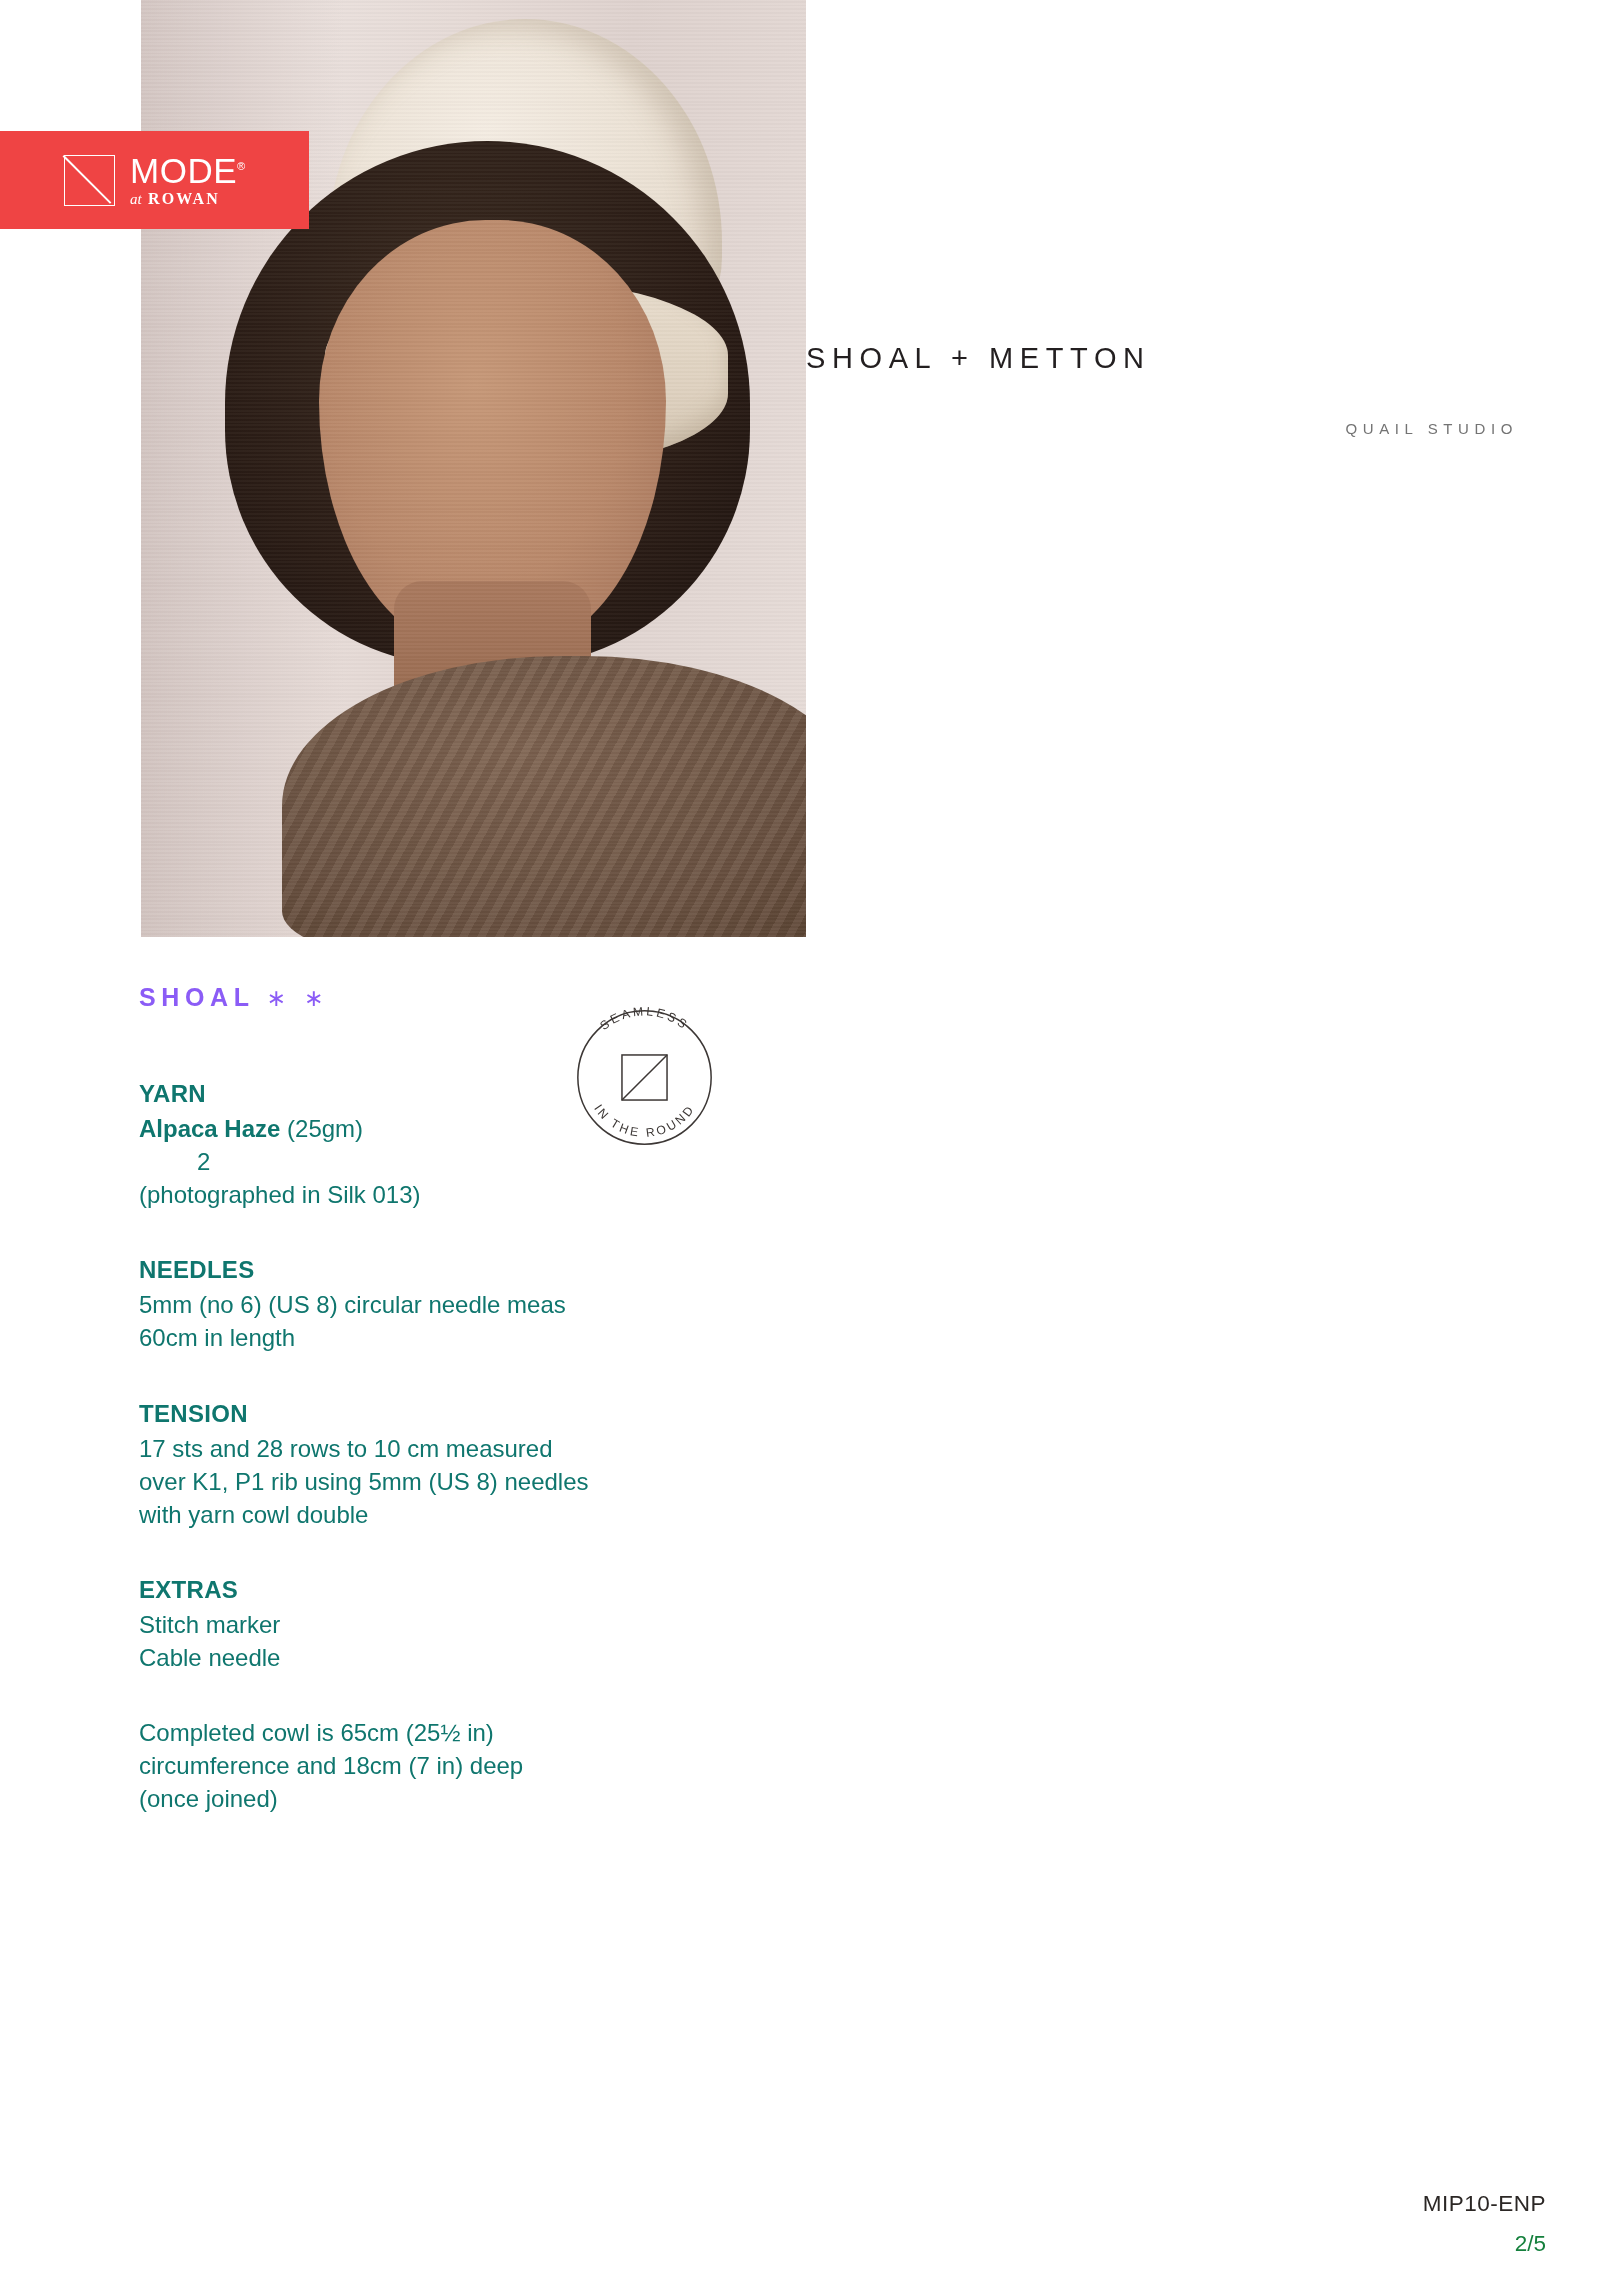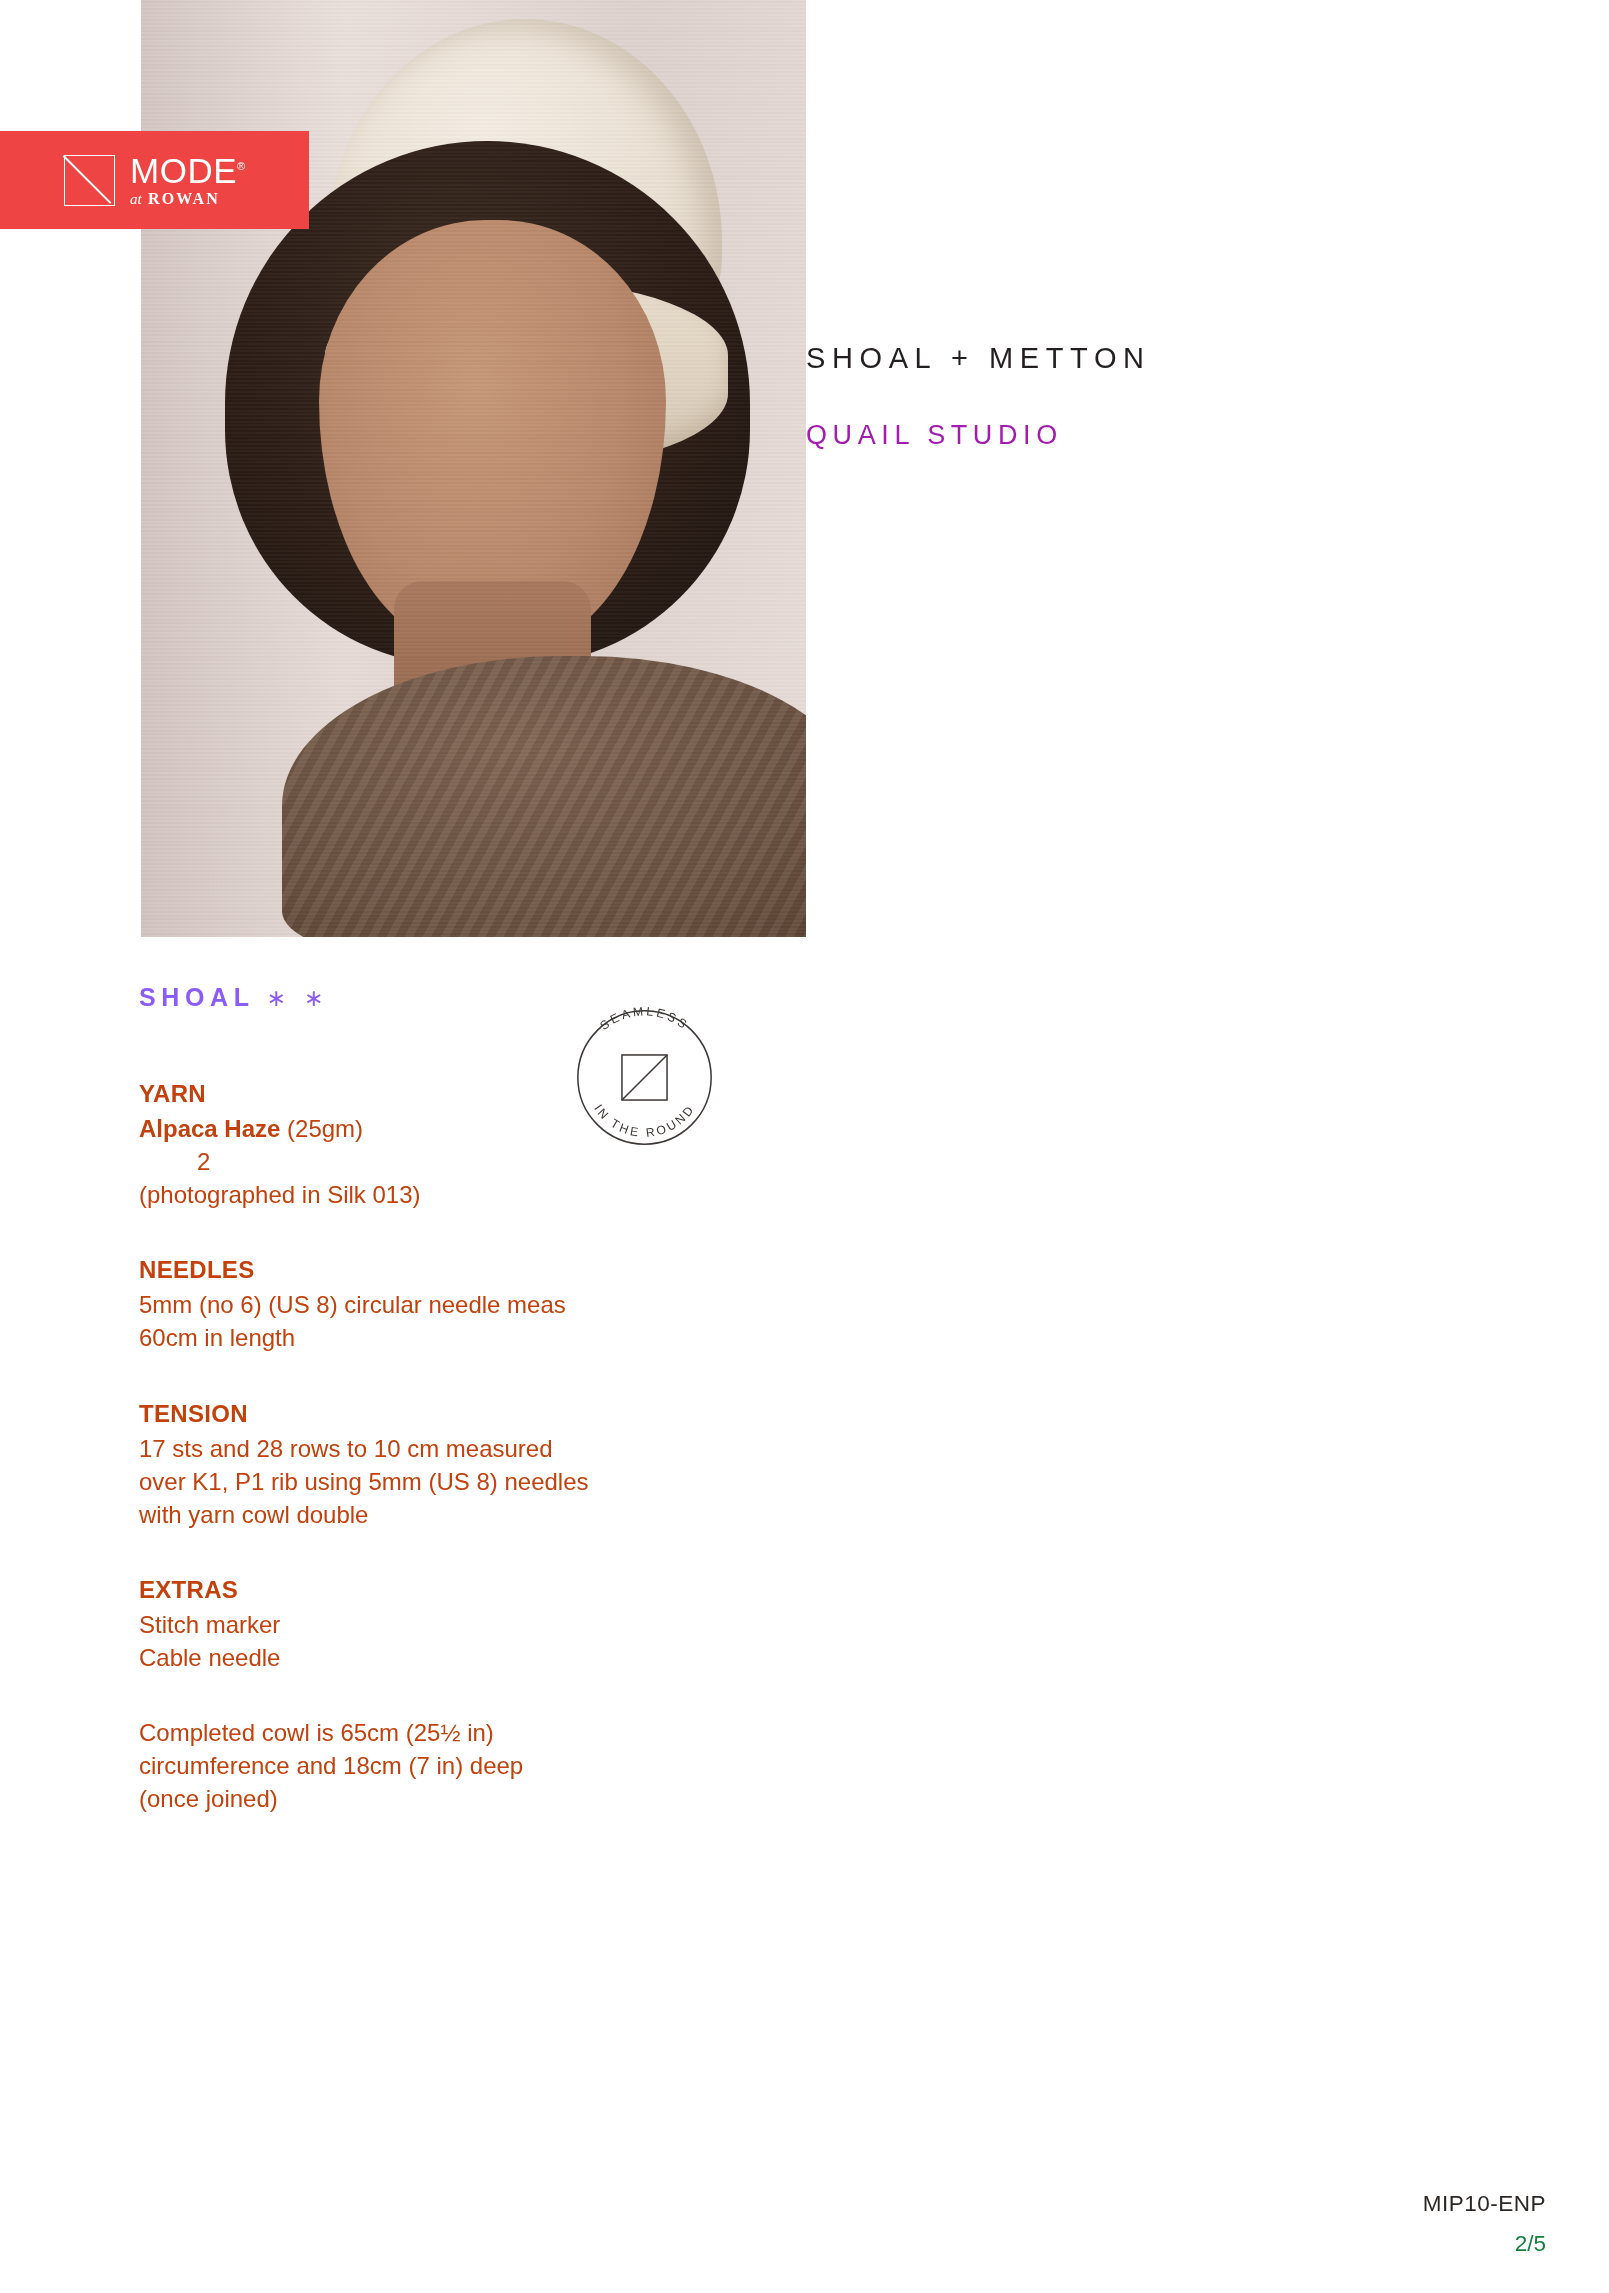--- a/index.html
+++ b/index.html
@@ -163,24 +163,24 @@
     text-align: left;
     font-size: 29px;
     letter-spacing: 6.6px;
     color: #231f20;
   }
   .doc-subtitle {
     position: absolute;
     left: 806px;
     top: 420px;
     width: 712px;
-    text-align: left;
-    font-size: 27px;
+    text-align: right;
+    font-size: 15px;
     letter-spacing: 5.6px;
-    color: #a21caf;
+    color: #737373;
   }
 
   
   .pattern-title {
     position: absolute;
     left: 139px;
     top: 983px;
     font-size: 25px;
     font-weight: bold;
     letter-spacing: 5.6px;
@@ -201,21 +201,21 @@
   }
   .seal svg { display: block; }
 
   .body-col {
     position: absolute;
     left: 139px;
     top: 1077px;
     width: 656px;
     font-size: 24px;
     line-height: 1.38;
-    color: #c2410c;
+    color: #0f766e;
   }
   .sec { margin-top: 42px; }
   .sec:first-child { margin-top: 0; }
   .sec h3 {
     font-size: 24px;
     font-weight: bold;
     margin: 0 0 1.9px 0;
     letter-spacing: 0.3px;
   }
   .sec p {

